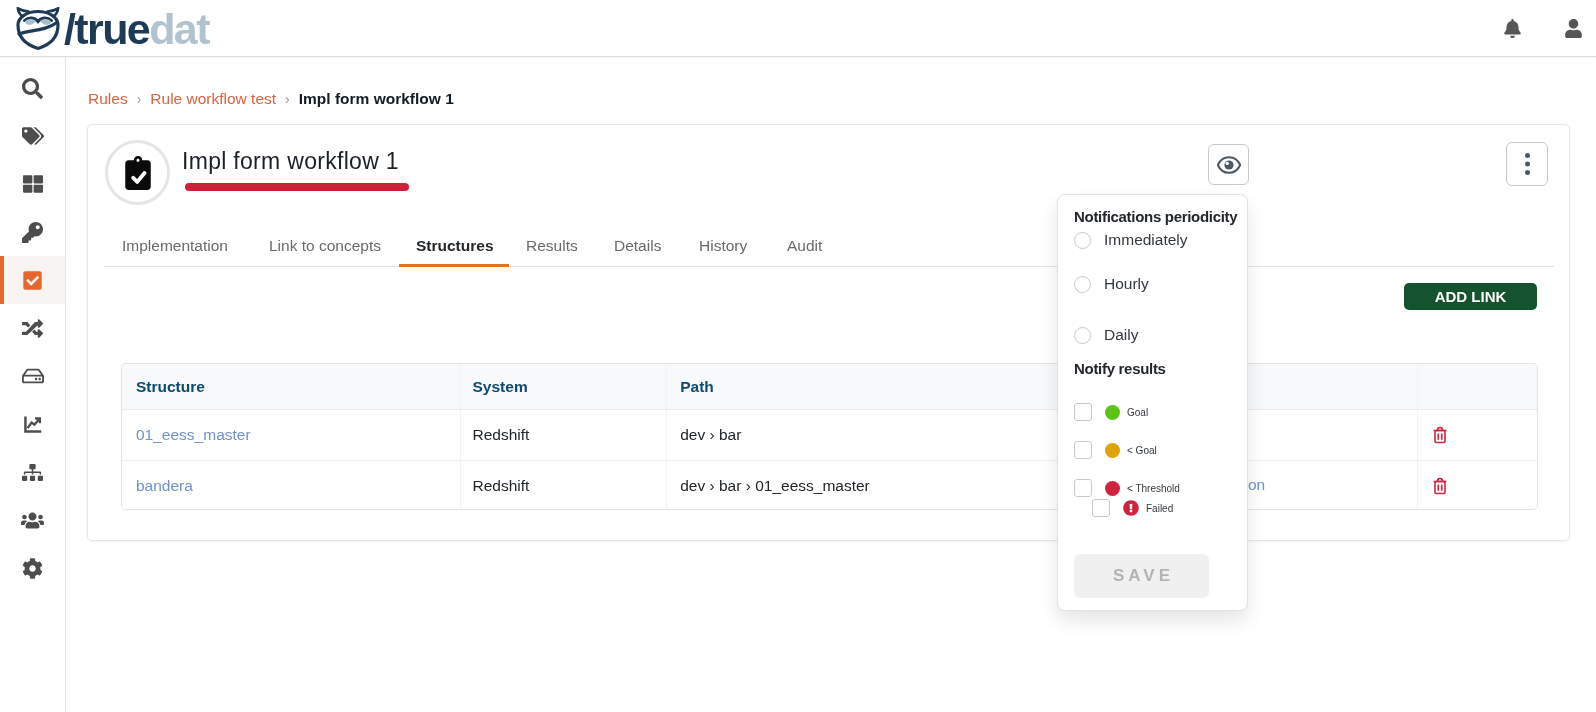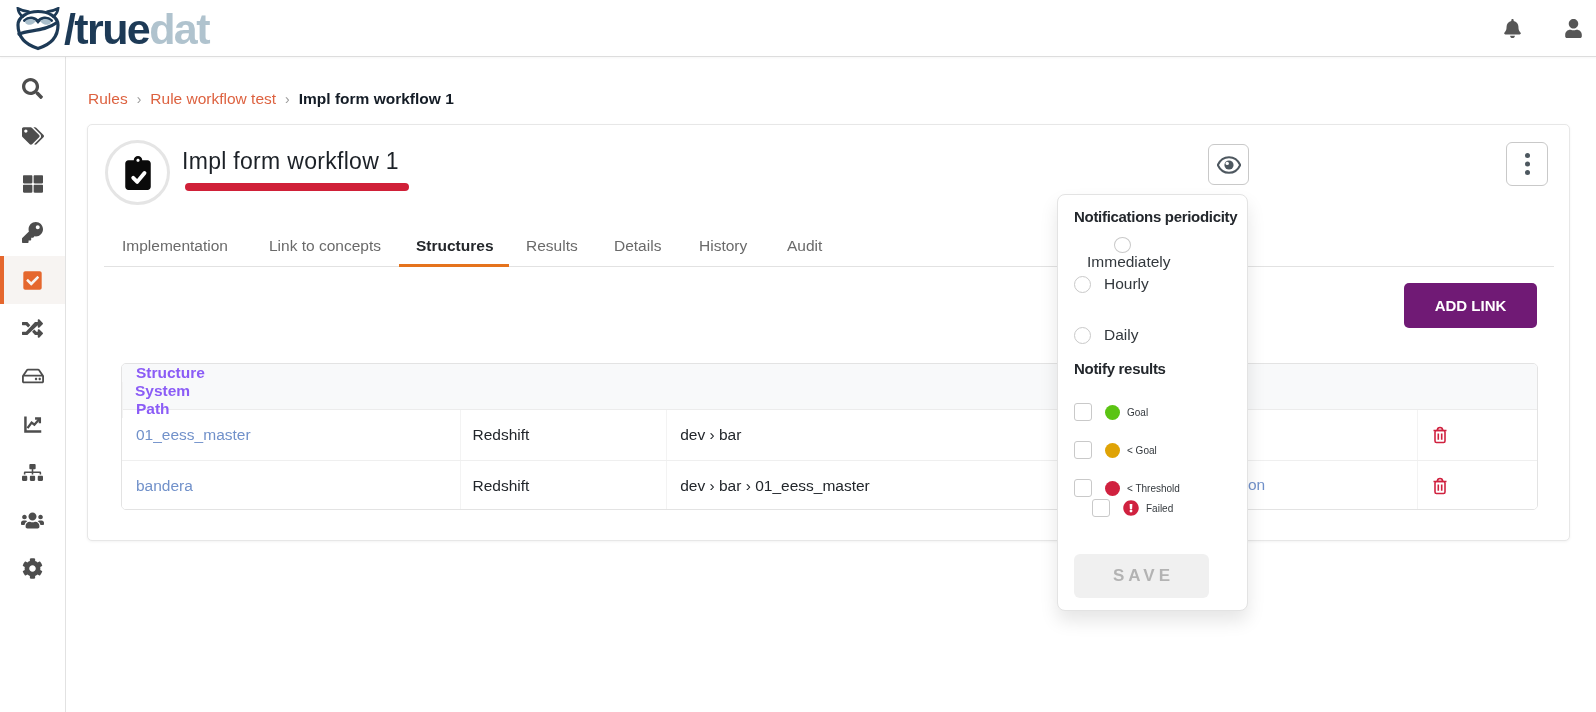--- a/index.html
+++ b/index.html
@@ -42,36 +42,36 @@
 #btn-dots { left:1418px; top:17px; width:42px; height:44px; }
 
 
 #tabs { position:absolute; left:16px; top:100px; width:1450px; height:42px;
   border-bottom:1px solid #e2e2e2; display:flex; }
 .tab { position:absolute; top:0; height:41px; font-size:15.5px; color:#6a6a6a; display:flex; align-items:center; }
 .tab.on { color:#24272b; font-weight:bold; }
 #tabbar { position:absolute; left:295px; bottom:-1px; width:110px; height:3.5px; background:#e5731c; }
 
 
-#addlink { position:absolute; left:1316px; top:158px; width:133px; height:45px;
-  background:#701a75; color:#fff; border-radius:5px; font-weight:bold; font-size:15px;
+#addlink { position:absolute; left:1316px; top:158px; width:133px; height:27px;
+  background:#14532d; color:#fff; border-radius:5px; font-weight:bold; font-size:15px;
   letter-spacing:0px; display:flex; align-items:center; justify-content:center; }
 
 
 #tbl { position:absolute; left:33px; top:238px; width:1417px; height:147px;
   border:1px solid #e3e3e3; border-radius:5px; overflow:hidden; font-size:15.5px; }
 .trow { display:flex; }
 .trow > div { border-left:1px solid #f3f3f3; display:flex; align-items:center; }
 .trow > div:first-child { border-left:none; }
 .c1 { width:338px; padding-left:14px; }
 .c2 { width:207px; padding-left:12px; }
 .c3 { width:392px; padding-left:13px; }
 .c4 { width:360px; padding-left:14px; }
 .c5 { width:120px; padding-left:14px; }
-#thead { height:46px; background:#f8f9fa; border-bottom:1px solid #ececec; font-weight:bold; color:#8b5cf6;flex-direction:column; }
+#thead { height:46px; background:#f8f9fa; border-bottom:1px solid #ececec; font-weight:bold; color:#0c4a6e; }
 .tr1 { height:51px; background:#fff; border-bottom:1px solid #efefef; color:#22262b; }
 .tr2 { height:49px; background:#fff; color:#22262b; }
 .lnk { color:#7191ca; }
 
 
 #panel { position:absolute; left:1057px; top:194px; width:191px; height:417px;
   background:#fff; border:1px solid #e3e3e3; border-radius:8px;
   box-shadow:0 10px 18px rgba(0,0,0,.10); z-index:60; }
 .ptitle { position:absolute; left:16px; font-size:15px; font-weight:bold; color:#23272c; white-space:nowrap; letter-spacing:-0.3px;}
 .prow { position:absolute; left:16px; display:flex; align-items:center; }
@@ -259,21 +259,21 @@
           </svg>
         </div>
       </div>
     </div>
   </div>
 
   <div style="position:absolute; left:1248px; top:476px; font-size:15.5px; color:#7191ca; z-index:5;">on</div>
 
   <div id="panel">
     <div class="ptitle" style="top:13px;">Notifications periodicity</div>
-    <div class="prow" style="top:42px; height:34px;flex-direction:column;">
+    <div class="prow" style="top:28px; height:34px;">
         <span class="radio"></span>
         <span class="rlab">Immediately</span>
       </div>
     <div class="prow" style="top:72px; height:34px;">
         <span class="radio"></span>
         <span class="rlab">Hourly</span>
       </div>
     <div class="prow" style="top:123px; height:34px;">
         <span class="radio"></span>
         <span class="rlab">Daily</span>

